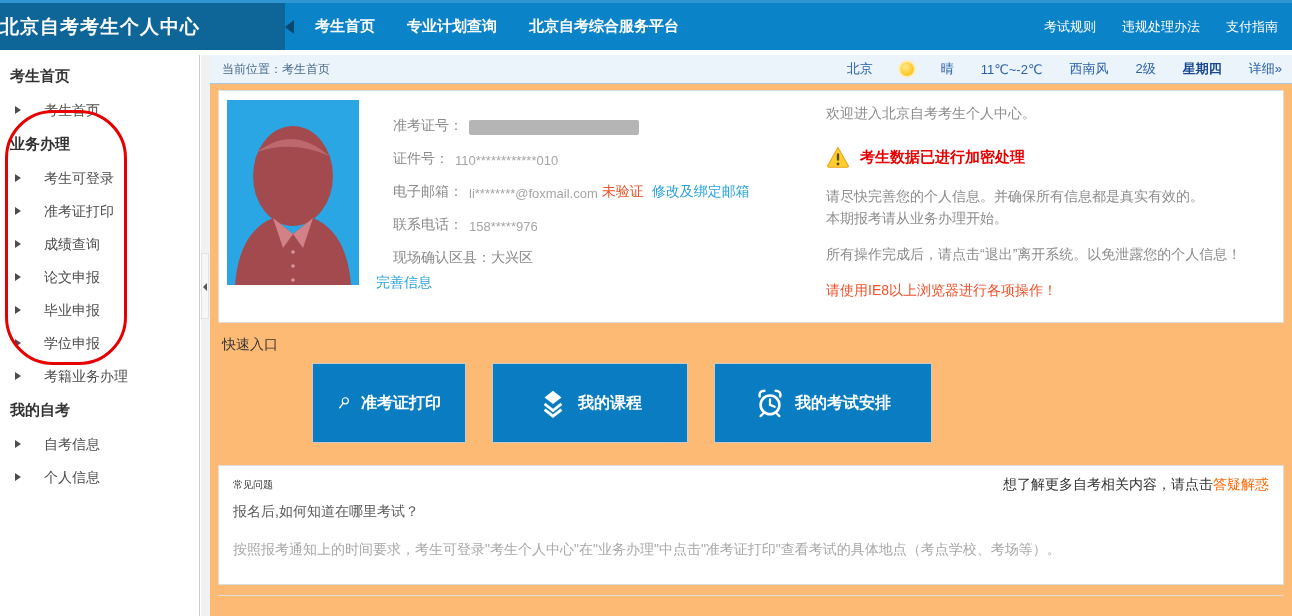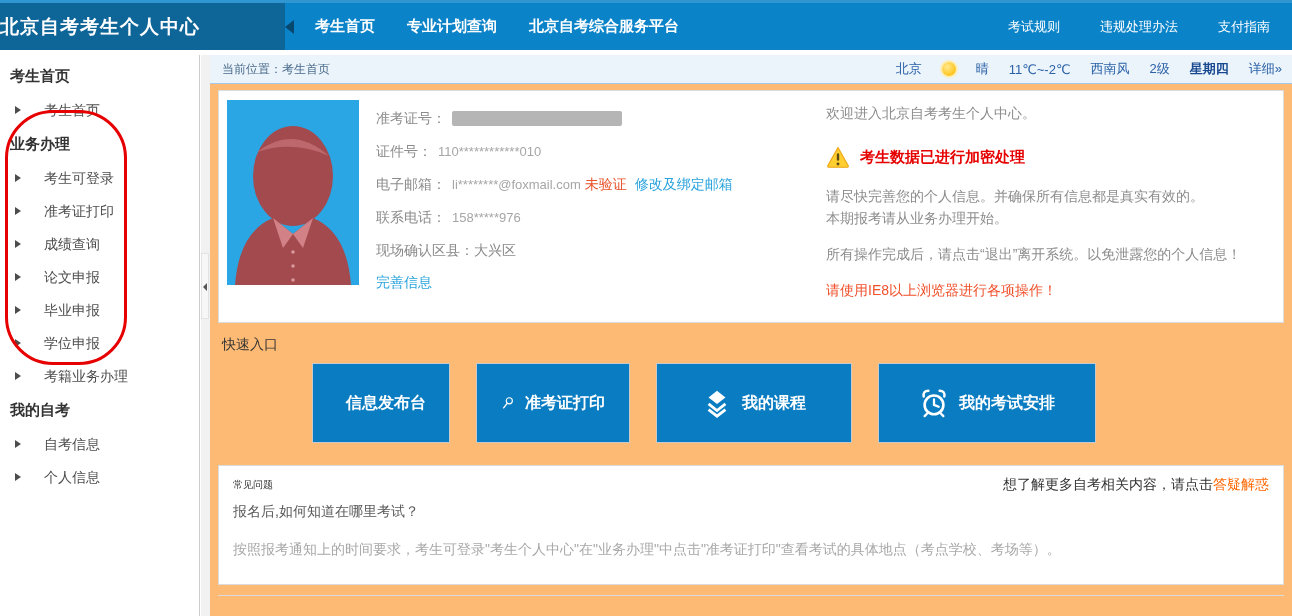--- a/index.html
+++ b/index.html
@@ -10,21 +10,21 @@
   .header { position:absolute; left:0; top:0; width:1292px; height:50px;
     background:#0a83c8; border-top:3px solid #2f96d1; display:flex; align-items:center; }
   .title-box { position:relative; width:285px; height:47px; background:#0e6598;
     display:flex; align-items:center; justify-content:flex-start; flex:0 0 auto; }
   .title-box h1 { color:#fff; font-size:19px; font-weight:bold; letter-spacing:1px; }
   .seam-arrow { position:absolute; right:-9px; top:17px; width:0; height:0;
     border-top:7px solid transparent; border-bottom:7px solid transparent;
     border-right:9px solid #07486f; }
   .main-nav { display:flex; align-items:center; margin-left:30px; gap:32px; }
   .main-nav .nav-item { color:#fff; font-size:15px; font-weight:bold; cursor:pointer; white-space:nowrap; }
-  .header-links { margin-left:auto; display:flex; align-items:center; gap:40px; padding-right:22px; }
+  .header-links { margin-left:auto; display:flex; align-items:center; gap:26px; padding-right:14px; }
   .header-links .hlink { color:#fff; font-size:13px; cursor:pointer; white-space:nowrap; }
 
   
   .sidebar { position:absolute; left:0; top:55px; width:200px; bottom:0;
     background:#fff; border-right:1px solid #ccc; padding-top:4px; }
   .gap-strip { position:absolute; left:201px; top:55px; width:9px; bottom:0; background:#f1f1f1; }
   .collapse-handle { position:absolute; left:201px; top:253px; width:8px; height:66px;
     background:#f7f7f7; border:1px solid #e3e3e3; cursor:pointer; }
   .collapse-handle::after { content:""; position:absolute; left:1px; top:29px; width:0; height:0;
     border-top:4px solid transparent; border-bottom:4px solid transparent; border-right:4px solid #555; }
@@ -34,33 +34,33 @@
   .side-item .tri { position:absolute; left:15px; top:12px; width:0; height:0;
     border-top:4px solid transparent; border-bottom:4px solid transparent; border-left:6px solid #4d4d4d; }
   .red-oval { position:absolute; left:5px; top:55px; width:122px; height:255px;
     border:3px solid #e60000; border-radius:48px; pointer-events:none; }
 
   
   .content { position:absolute; left:210px; top:55px; right:0; bottom:0; background:#fdba74; }
   .breadcrumb-bar { height:29px; background:#ebf3fb; border-bottom:1px solid #a3c7e8;
     display:flex; align-items:center; padding:0 10px 0 12px; }
   .breadcrumb { font-size:12px; color:#4a6b8a; }
-  .weather { margin-left:auto; display:flex; align-items:center; gap:20px; font-size:13px; color:#2b62a7; }
+  .weather { margin-left:auto; display:flex; align-items:center; gap:27px; font-size:13px; color:#2b62a7; }
   .weather .city { cursor:pointer; }
   .sun-icon { width:14px; height:14px; border-radius:50%;
     background:radial-gradient(circle at 38% 35%, #ffe98c, #ffc41e 70%);
     box-shadow:0 0 0 2px #fdeeb5; display:inline-block; }
   .weather .day { font-weight:bold; color:#17488f; }
   .weather .more { cursor:pointer; }
 
   .panel { margin:6px 8px 0 8px; background:#fff; border:1px solid #dcdcdc; position:relative; }
   .profile-panel { height:233px; }
   .avatar { position:absolute; left:8px; top:9px; width:132px; height:185px; }
   .fields { position:absolute; left:157px; top:11px; }
-  .field-row { height:33px; display:flex; align-items:center; font-size:14px; }
+  .field-row { height:33px; display:flex; align-items:flex-end; font-size:14px;margin-left:17px; }
   .field-label { color:#8b8b8b; min-width:0; }
   .field-value { color:#a6a6a6; font-family:Liberation Sans, sans-serif; font-size:13px; margin-left:6px; }
   .masked-block { display:inline-block; width:170px; height:15px; background:#b5b5b5; border-radius:2px; margin-left:6px; }
   .email-value { display:inline-block; max-width:166px; overflow:hidden; white-space:nowrap; vertical-align:middle; }
   .badge-unverified { color:#e8532a; font-size:14px; margin-left:4px; cursor:pointer; white-space:nowrap; }
   .link-blue { color:#29a3dc; font-size:14px; cursor:pointer; white-space:nowrap; }
   .email-action { margin-left:8px; }
   .complete-link { display:inline-block; margin-top:7px; }
 
   .welcome-block { position:absolute; left:607px; top:14px; width:470px; }
@@ -228,28 +228,20 @@
       </div>
       <div class="welcome-line wl1">请尽快完善您的个人信息。并确保所有信息都是真实有效的。</div>
       <div class="welcome-line">本期报考请从业务办理开始。</div>
       <div class="welcome-line wl3">所有操作完成后，请点击“退出”离开系统。以免泄露您的个人信息！</div>
       <div class="browser-note">请使用IE8以上浏览器进行各项操作！</div>
     </div>
   </div>
 
   <div class="quick-title">快速入口</div>
   <div class="quick-row">
-    <div class="quick-btn qb1">
-      <svg width="30" height="30" viewBox="0 0 32 32">
-        <path d="M6 15 L16 7 L26 15 L16 27 Z" fill="none" stroke="#fff" stroke-width="2.6"></path>
-        <path d="M13 21 L24 6" stroke="#fff" stroke-width="4" stroke-linecap="round"></path>
-        <path d="M10 25 l6 -2.2 l-4.2 -3.4 Z" fill="#fff"></path>
-      </svg>
-      <span class="qlabel">信息发布台</span>
-    </div>
     <div class="quick-btn qb2">
       <svg width="30" height="30" viewBox="0 0 32 32">
         <circle cx="19" cy="11" r="7" fill="none" stroke="#fff" stroke-width="2.6"></circle>
         <line x1="14" y1="17" x2="6" y2="27" stroke="#fff" stroke-width="3.2" stroke-linecap="round"></line>
       </svg>
       <span class="qlabel">准考证打印</span>
     </div>
     <div class="quick-btn qb3">
       <svg width="30" height="30" viewBox="0 0 32 32">
         <path d="M16 3 L25 10 L16 17 L7 10 Z" fill="#fff"></path>

